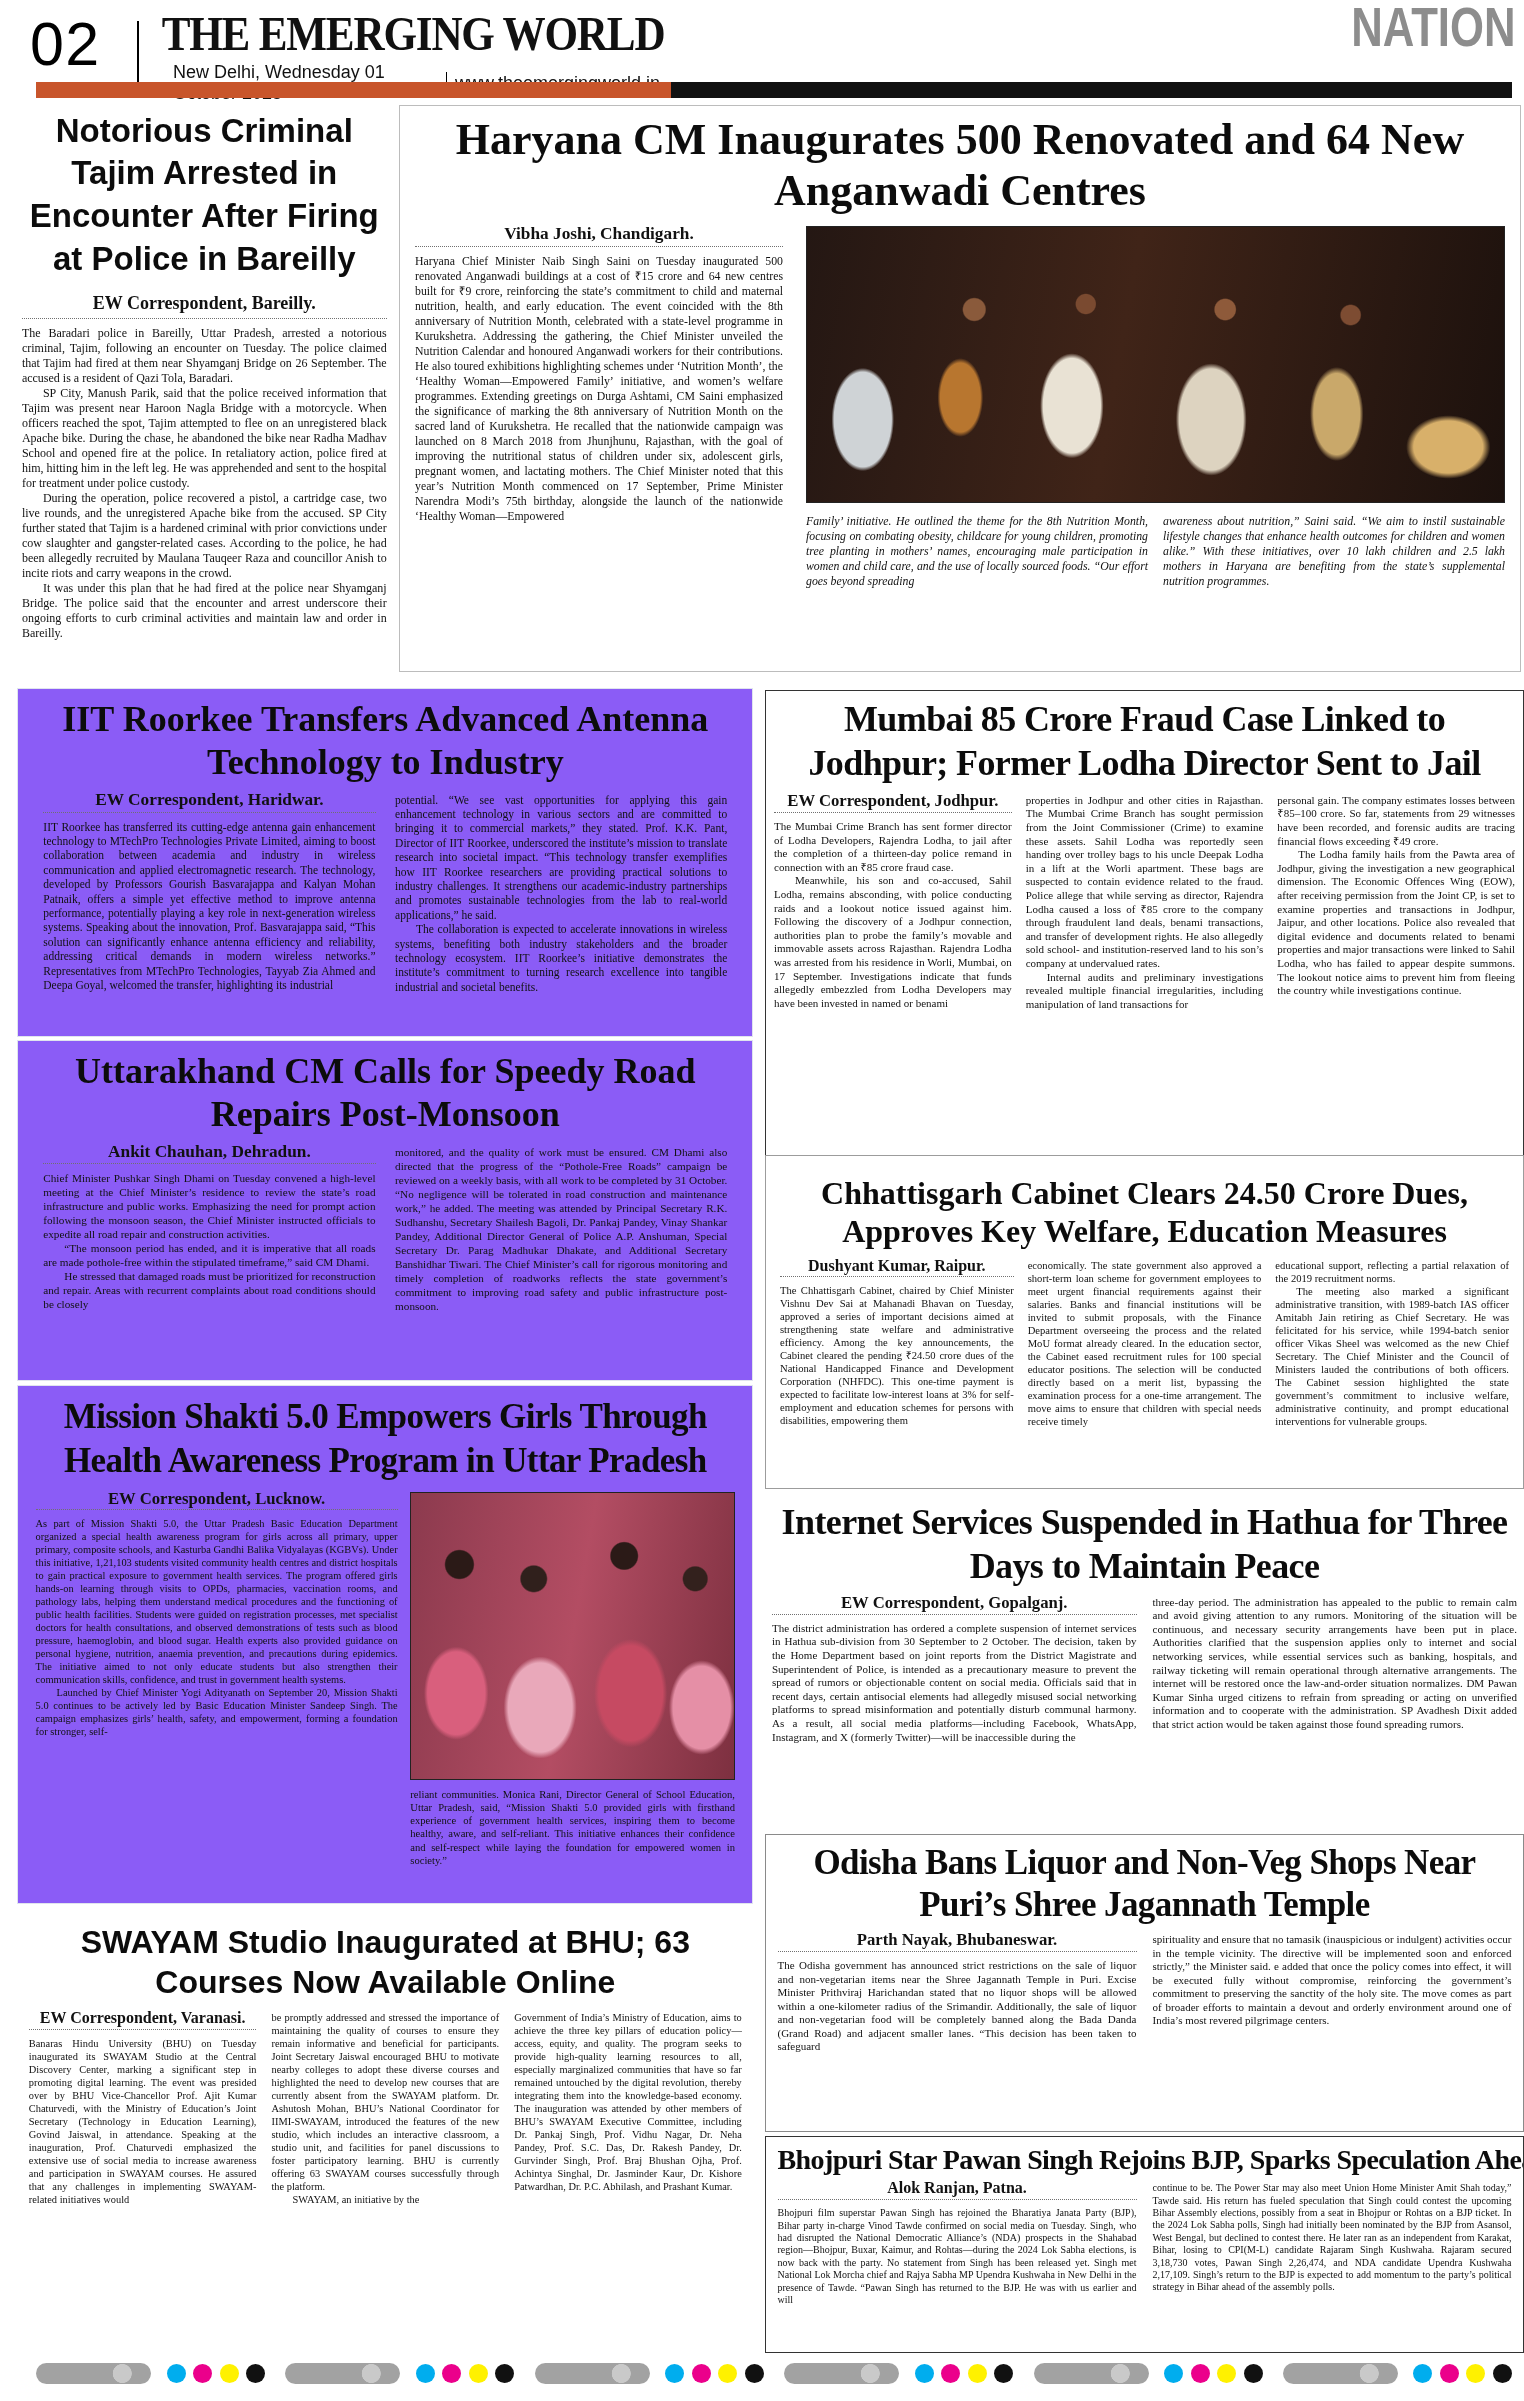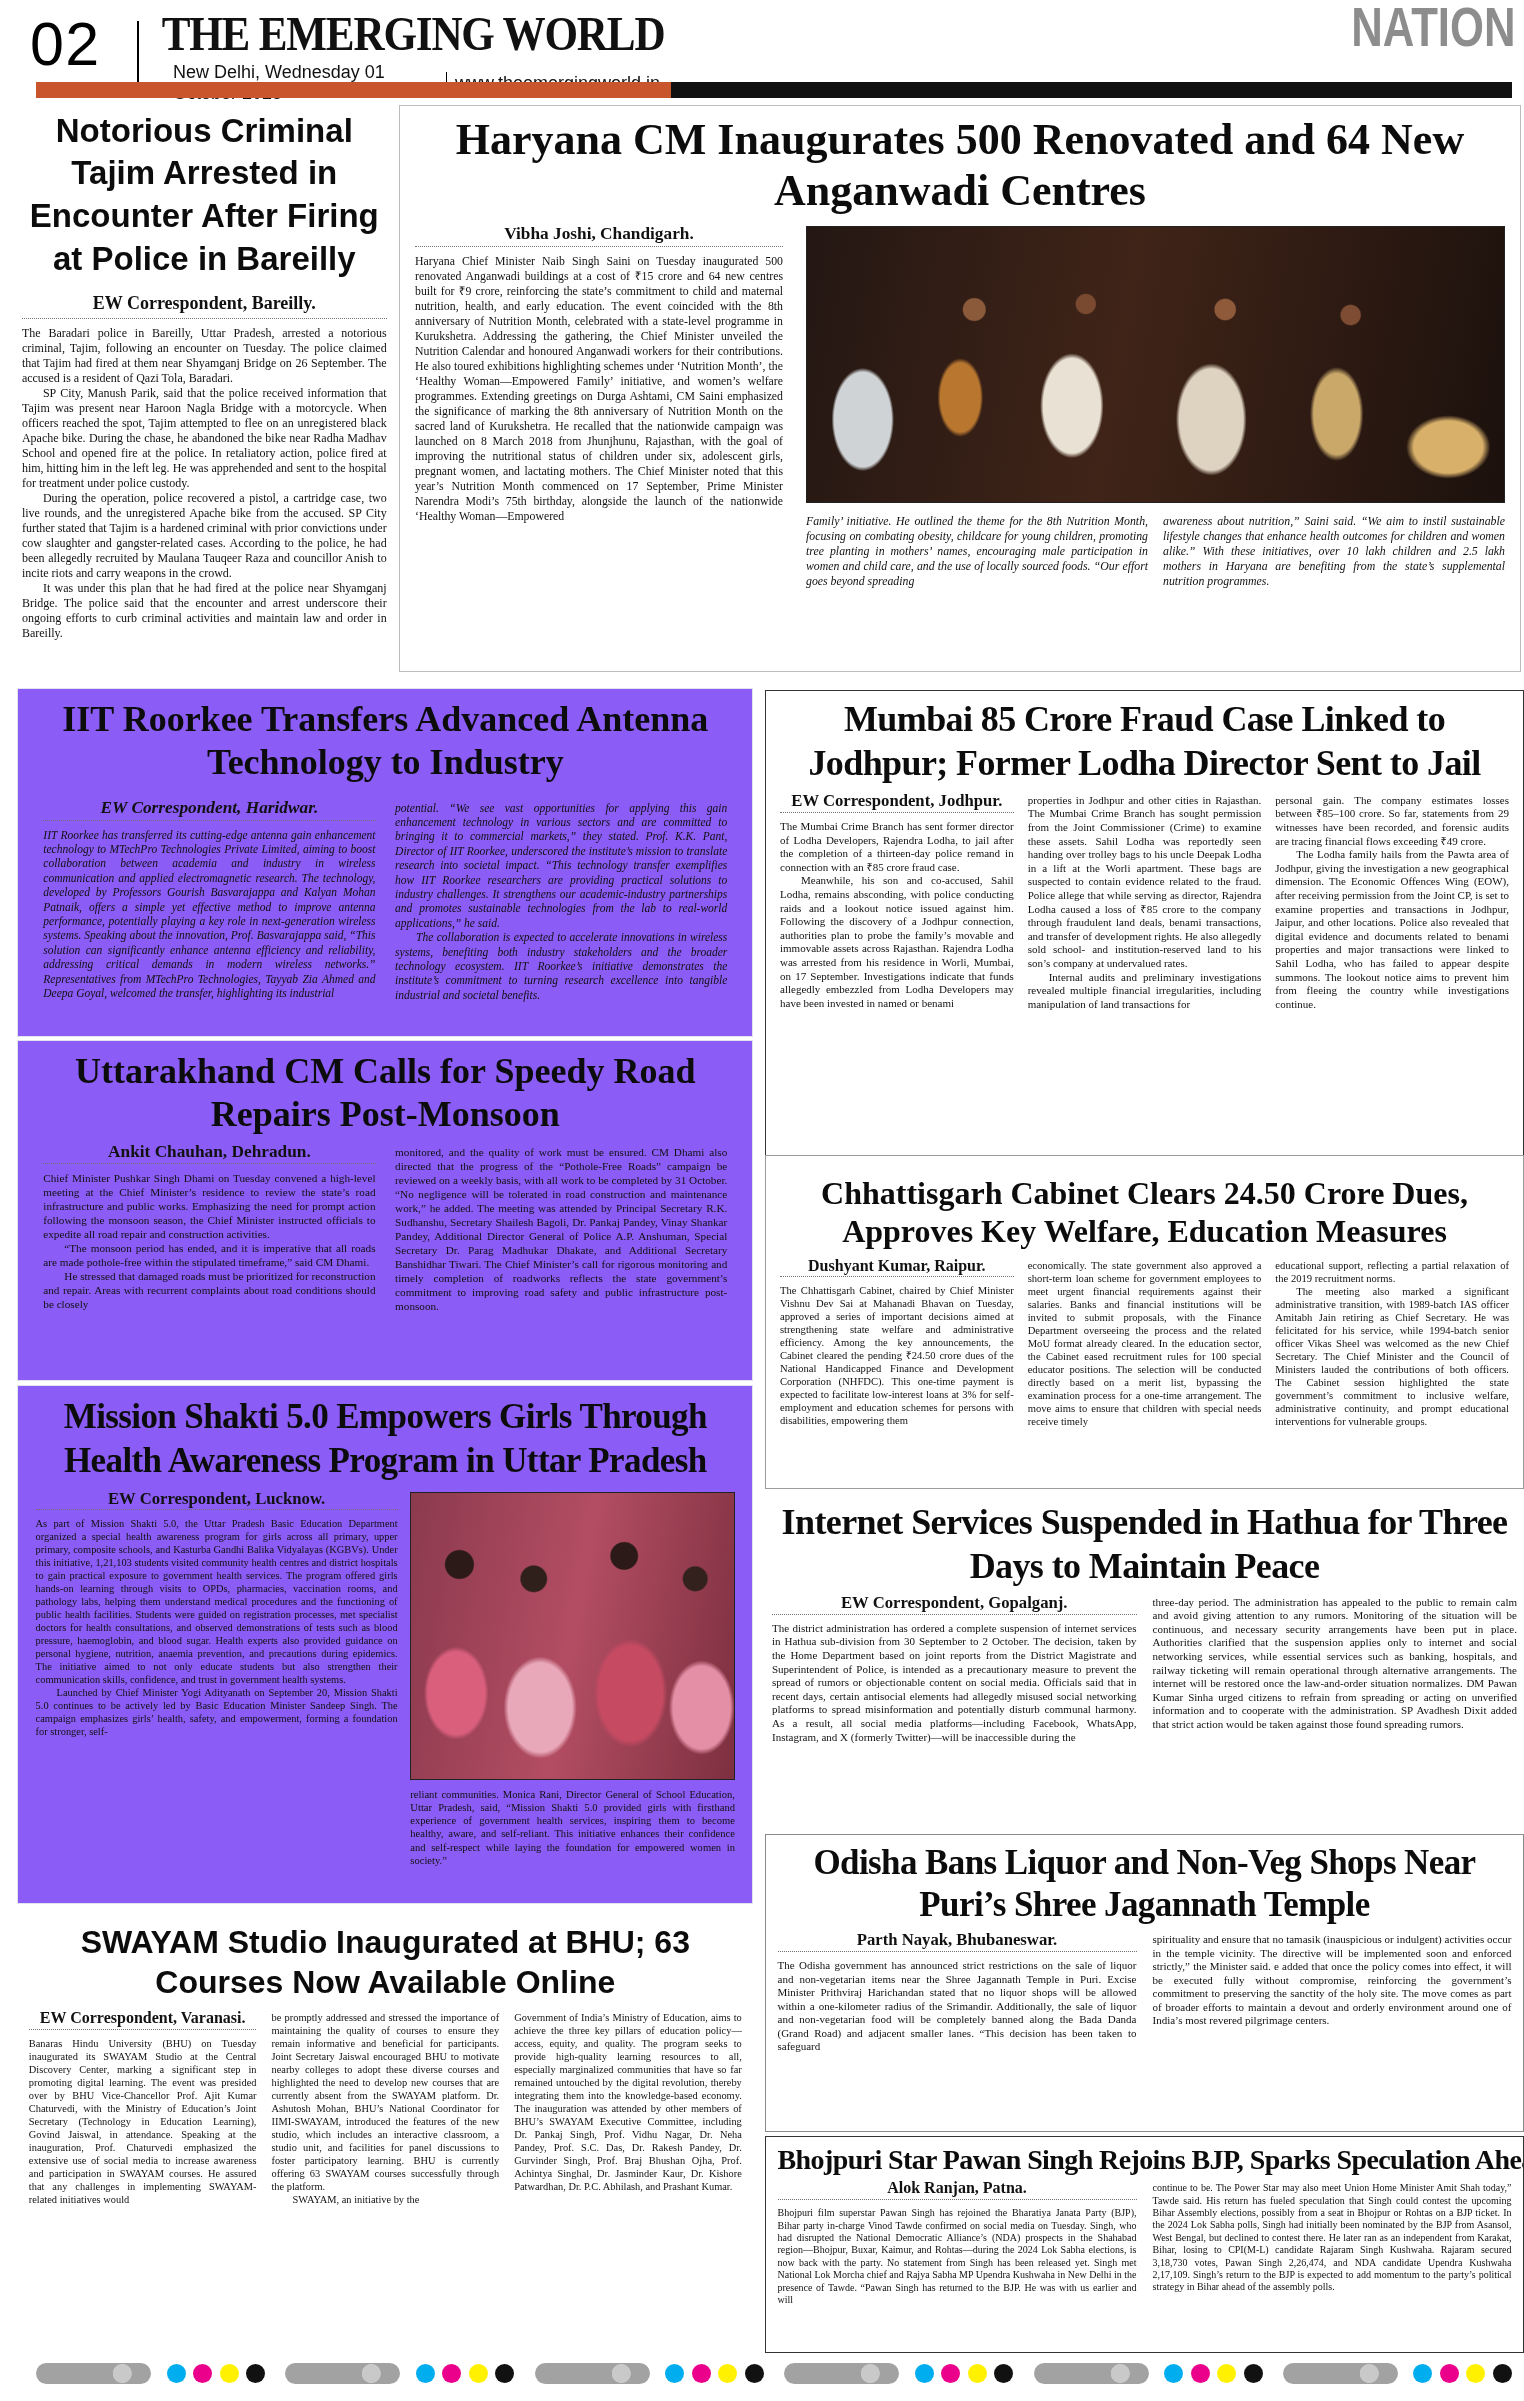--- a/index.html
+++ b/index.html
@@ -56,24 +56,24 @@
     radial-gradient(circle 17.3px at 78% 32%, #7d4c32 0 55%, transparent 63%),
     radial-gradient(ellipse 69px 52px at 92% 80%, #d8b06a 0 50%, transparent 61%),
     linear-gradient(100deg,#241713,#402418 45%,#1c110d 100%);}
   .haryana-sub{display:flex;gap:15px;margin-top:10.4px;}
   .haryana-sub .col{flex:1;font-style:italic;}
   
   #a-iit{left:17.3px;top:688px;width:736px;height:349px;padding:9.2px 25px;}
   #a-iit .hl{font-size:36px;line-height:1.2;}
   #a-iit .byline{font-size:17.3px;}
   #a-iit .body{font-size:11.5px;line-height:14.4px;}
-  #a-iit .cols{gap:19.6px;margin-top:16px;font-style:italic;}
+  #a-iit .cols{gap:19.6px;margin-top:8px;}
   #a-iit .col{flex:1;}
   
-  #a-mumbai{left:765px;top:690px;width:759px;height:567px;border:1.2px solid #333;padding:7px 14px;}
+  #a-mumbai{left:765px;top:690px;width:759px;height:567px;border:1.2px solid #333;padding:7px 8px;}
   #a-mumbai .hl{font-size:36px;line-height:1.22;letter-spacing:-0.6px;}
   #a-mumbai .byline{font-size:16.7px;}
   #a-mumbai .body{font-size:11px;line-height:13.6px;}
   #a-mumbai .cols{gap:14px;margin-top:8px;}
   #a-mumbai .col{flex:1;}
   
   #a-uttarakhand{left:17.3px;top:1040px;width:736px;height:341px;padding:9.2px 25px;}
   #a-uttarakhand .hl{font-size:36px;line-height:1.2;}
   #a-uttarakhand .byline{font-size:17.3px;}
   #a-uttarakhand .body{font-size:11.2px;line-height:14px;}

